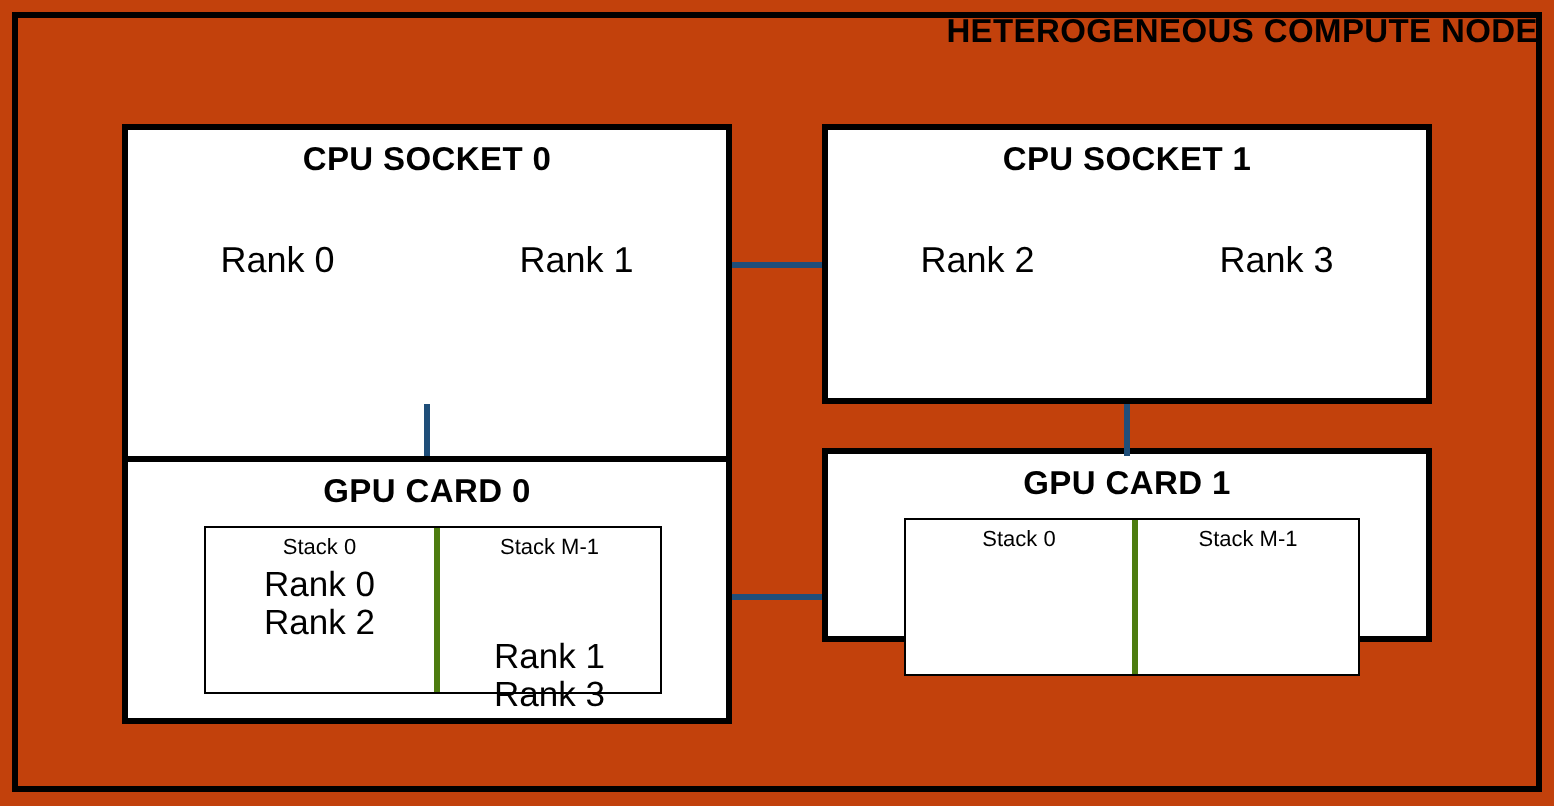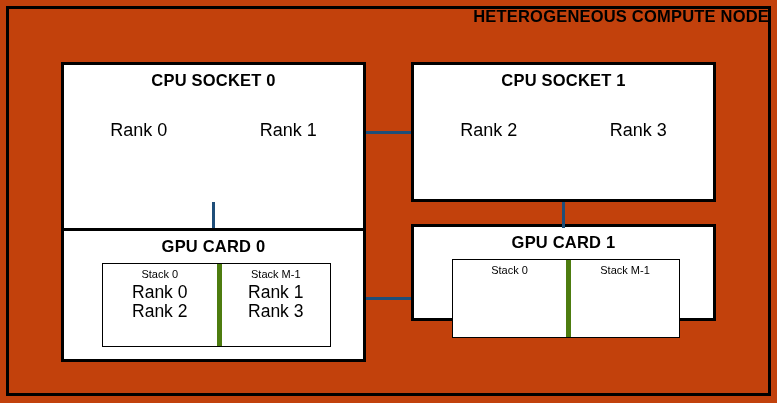--- a/index.html
+++ b/index.html
@@ -86,21 +86,22 @@
   .stack {
     flex: 1 1 50%;
     position: relative;
     box-sizing: border-box;
     display: flex;
     flex-direction: column;
     align-items: center;
     padding-top: 4px;
   }
   .stack + .stack {
-    border-left: 5px solid #4d7c0f;
+    border-left: 3px solid #4d7c0f;
+    gap: 36px;
   }
   .stack-label {
     font-size: 11px;
     line-height: 1.25;
     text-align: center;
   }
   .stack-ranks {
     margin-top: 1px;
     text-align: center;
   }

